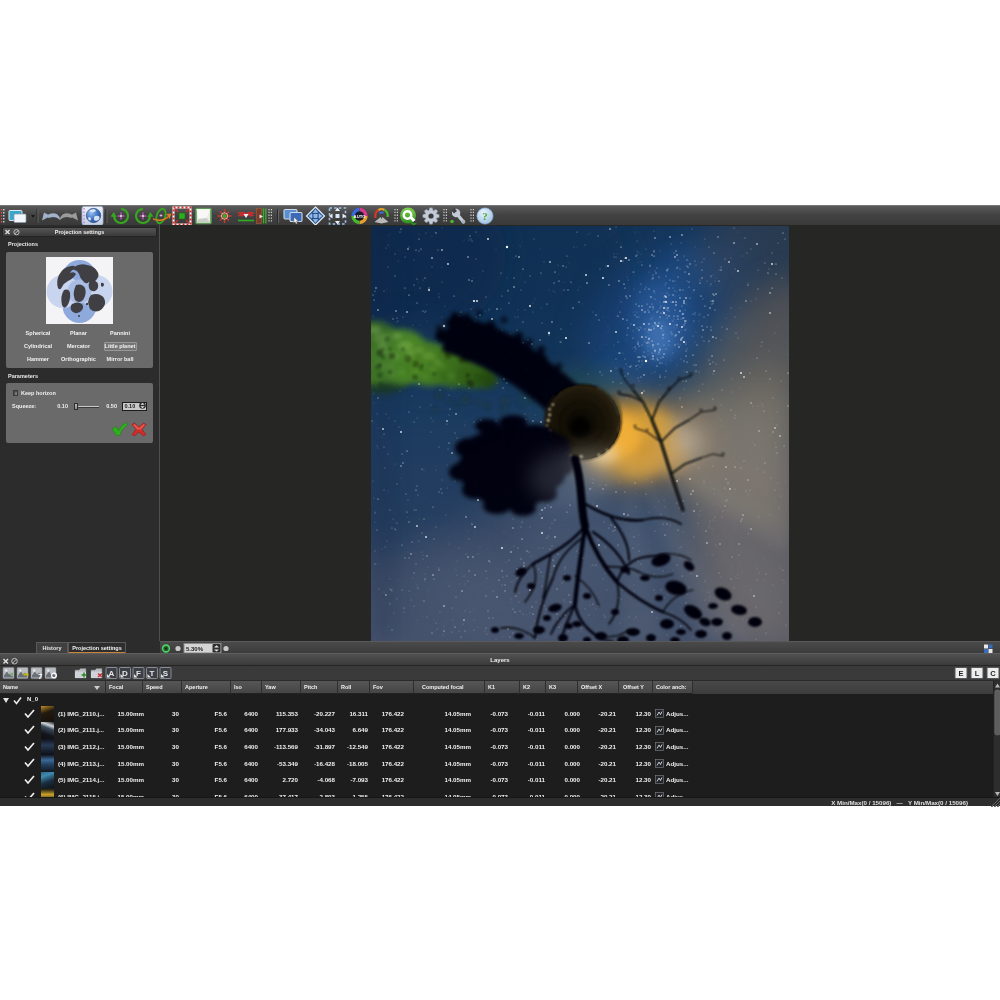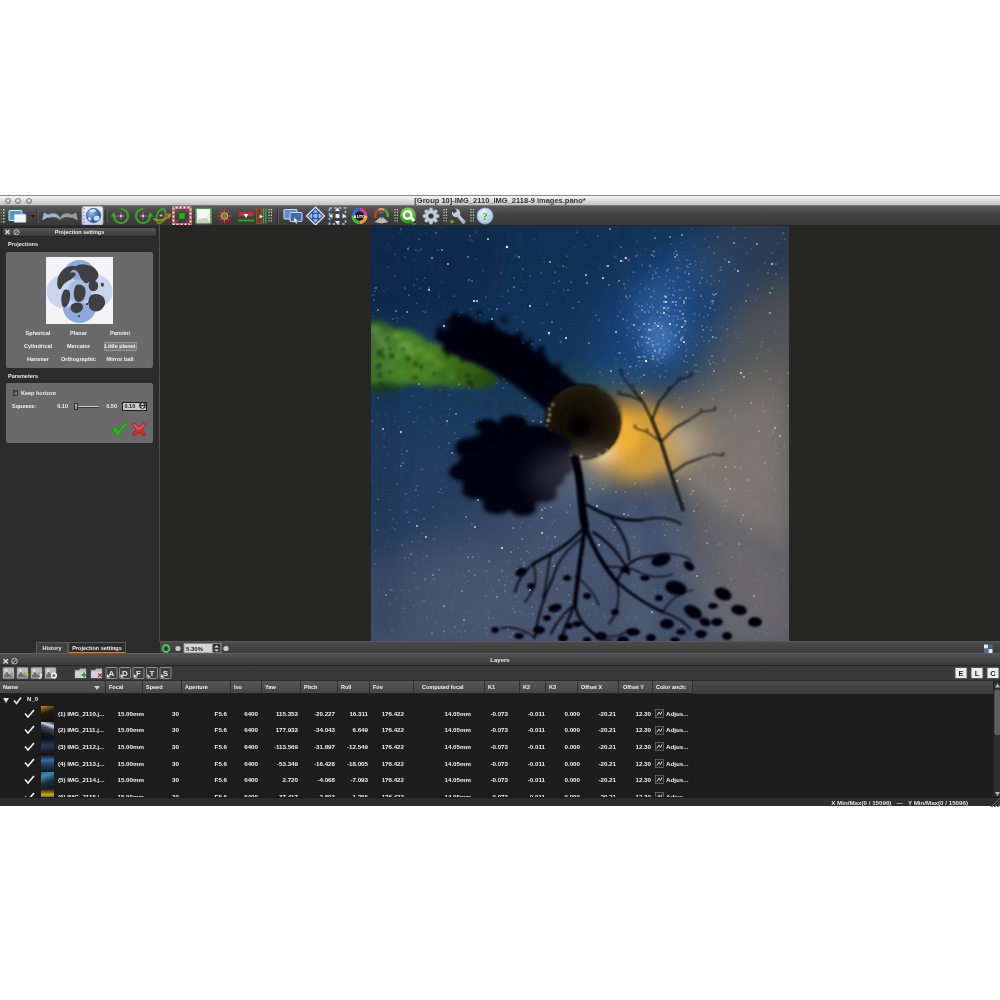--- a/index.html
+++ b/index.html
@@ -2,26 +2,20 @@
 <html><head><meta charset="utf-8"><style>
 *{margin:0;padding:0;box-sizing:border-box}
 html,body{width:1000px;height:1000px;background:#fff;font-family:"Liberation Sans",sans-serif;overflow:hidden}
 #win{position:absolute;left:0;top:195px;width:1000px;height:611px}
 #titlebar{position:absolute;left:0;top:0;width:1000px;height:10px;background:linear-gradient(#f7f7f7,#d9d9d9 55%,#c3c3c3);border-top:1px solid #8a8a8a}
 #titletext{position:absolute;left:0;top:0;width:100%;text-align:center;font-size:7.5px;line-height:10px;color:#333;font-weight:bold}
 .tl{position:absolute;top:2px;width:6px;height:6px;border-radius:50%;background:radial-gradient(circle at 50% 30%,#fdfdfd,#b9b9b9 60%,#8f8f8f);border:0.5px solid #7f7f7f}
 #toolbar{position:absolute;left:0;top:10px;width:1000px;height:21px;background:linear-gradient(#5b5b5b,#434343 45%,#393939);border-top:1px solid #777;border-bottom:1px solid #1e1e1e}
 </style></head><body>
 <div id="win">
-<div id="titlebar">
- <div class="tl" style="left:5px"></div>
-      <div class="tl" style="left:15px"></div>
-      <div class="tl" style="left:26px"></div>
- <div id="titletext">[Group 10]-IMG_2110_IMG_2118-9 images.pano*</div>
-</div>
 <div id="toolbar">
 <svg width="1000" height="19" style="position:absolute;left:0;top:0">
         <defs>
           <linearGradient id="tg1" x1="0" y1="0" x2="0" y2="1">
             <stop offset="0" stop-color="#eef2fa"></stop>
             <stop offset="1" stop-color="#c3cfe6"></stop>
           </linearGradient>
           <radialGradient id="globe" cx="0.35" cy="0.3" r="0.9">
             <stop offset="0" stop-color="#9fc4ee"></stop>
             <stop offset="0.5" stop-color="#3e72c4"></stop>

